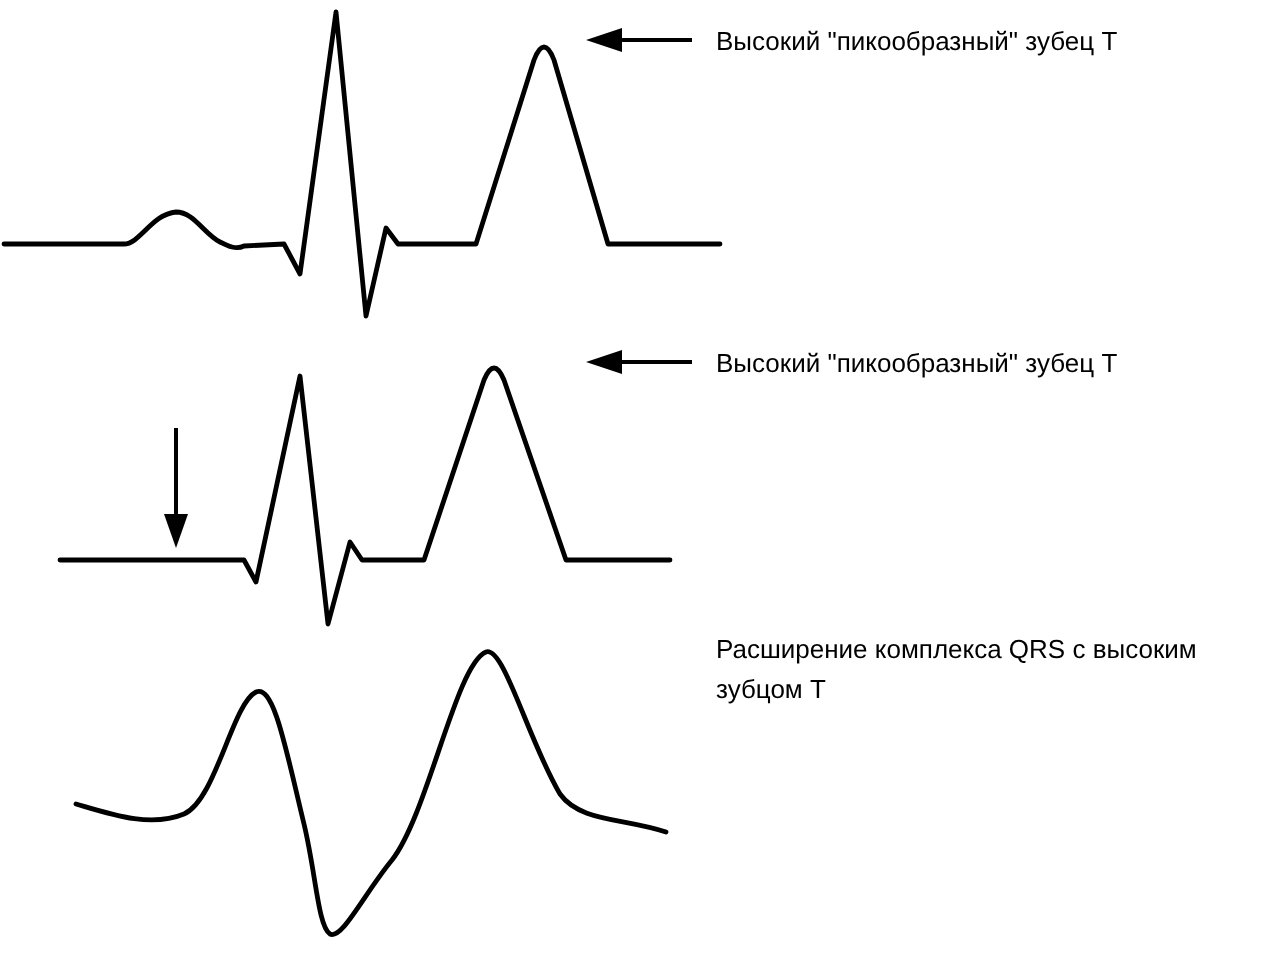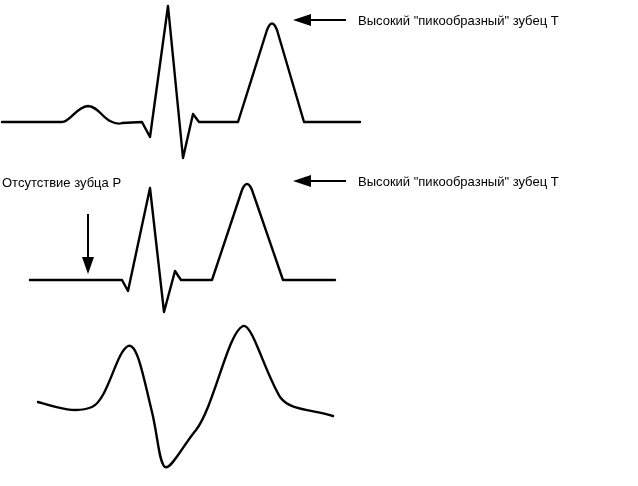--- a/index.html
+++ b/index.html
@@ -106,18 +106,18 @@
              C 137 342 143 375 152 412
              C 158 437 159 463 165 467
              C 171 470 182 447 196 430
              C 214 407 228 332 243 326
              C 252 323 264 370 280 397
              C 290 411 312 409 333 416"></path>
   </svg>
 
   <div class="label" style="left: 358px; top: 11px;">Высокий "пикообразный" зубец Т</div>
 
-  <div class="label" style="left: 2px; top: 173px;">Отсутствие зубца P</div>
 
   <div class="label" style="left: 358px; top: 172px;">Высокий "пикообразный" зубец Т</div>
 
+  <div class="label wrap" style="left: 358px; top: 315px;">Расширение комплекса QRS с высоким зубцом Т</div>
 
 </div>
 
 </body></html>

